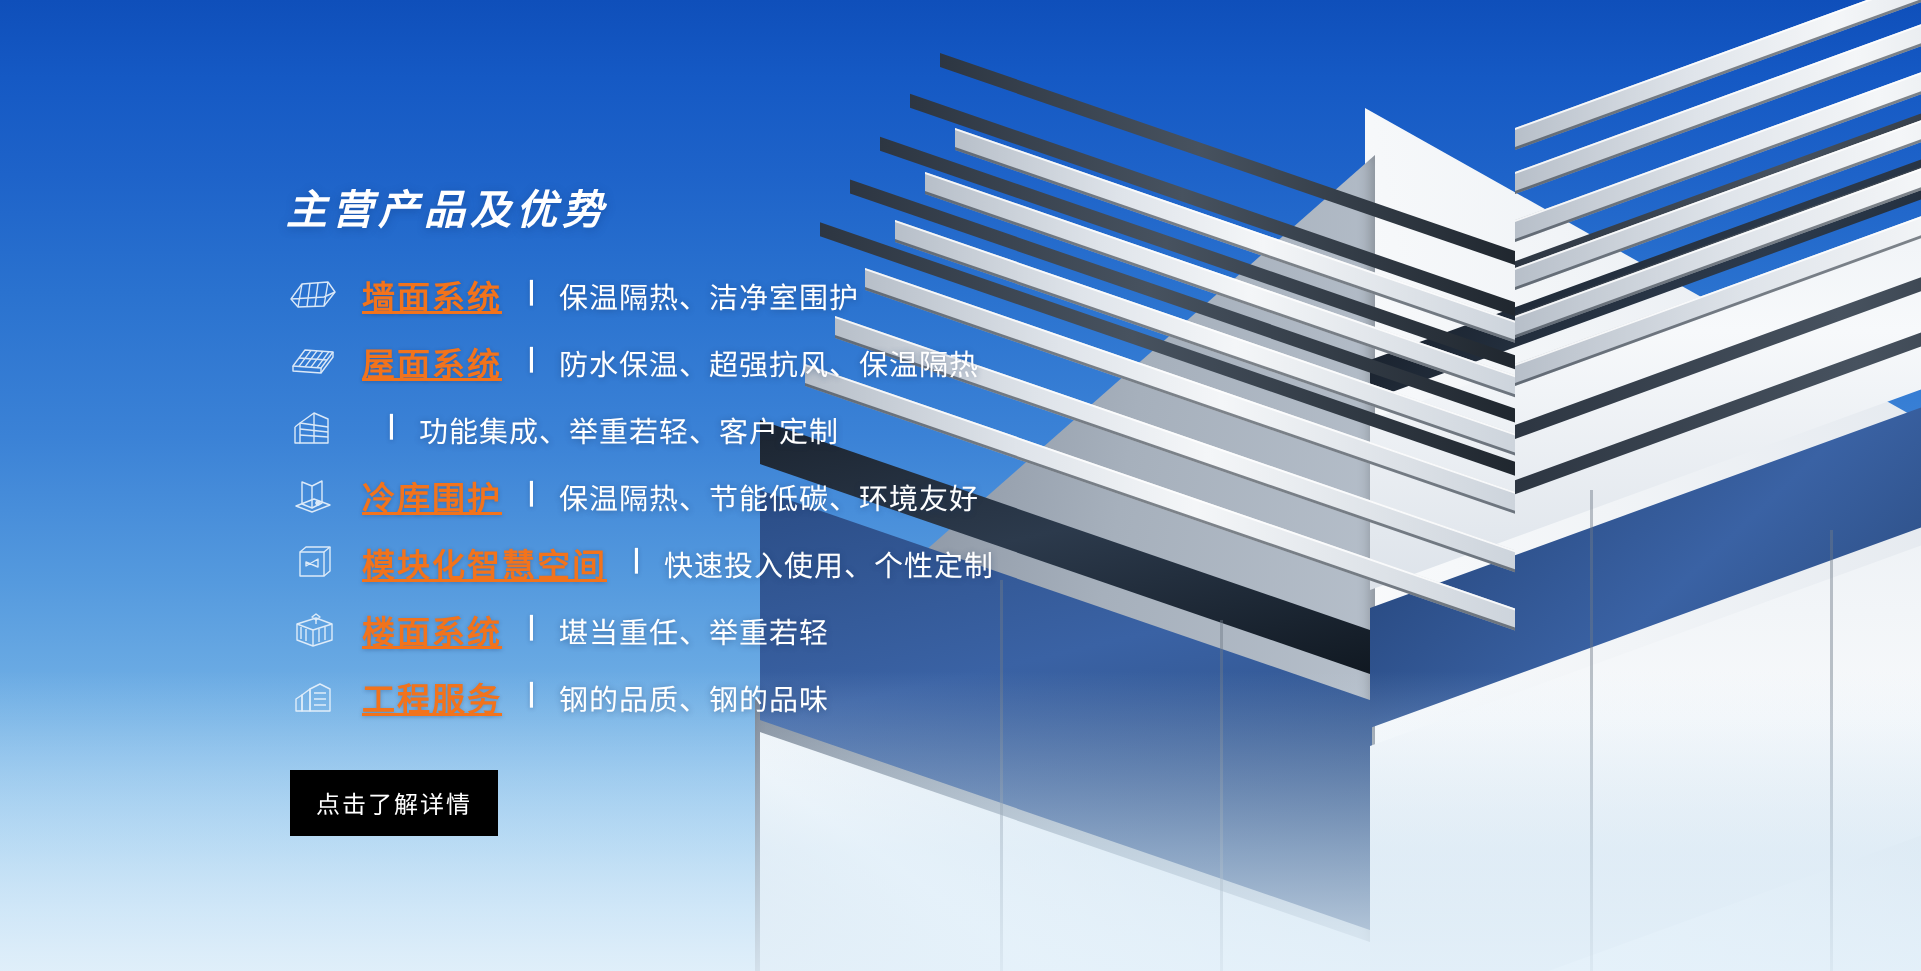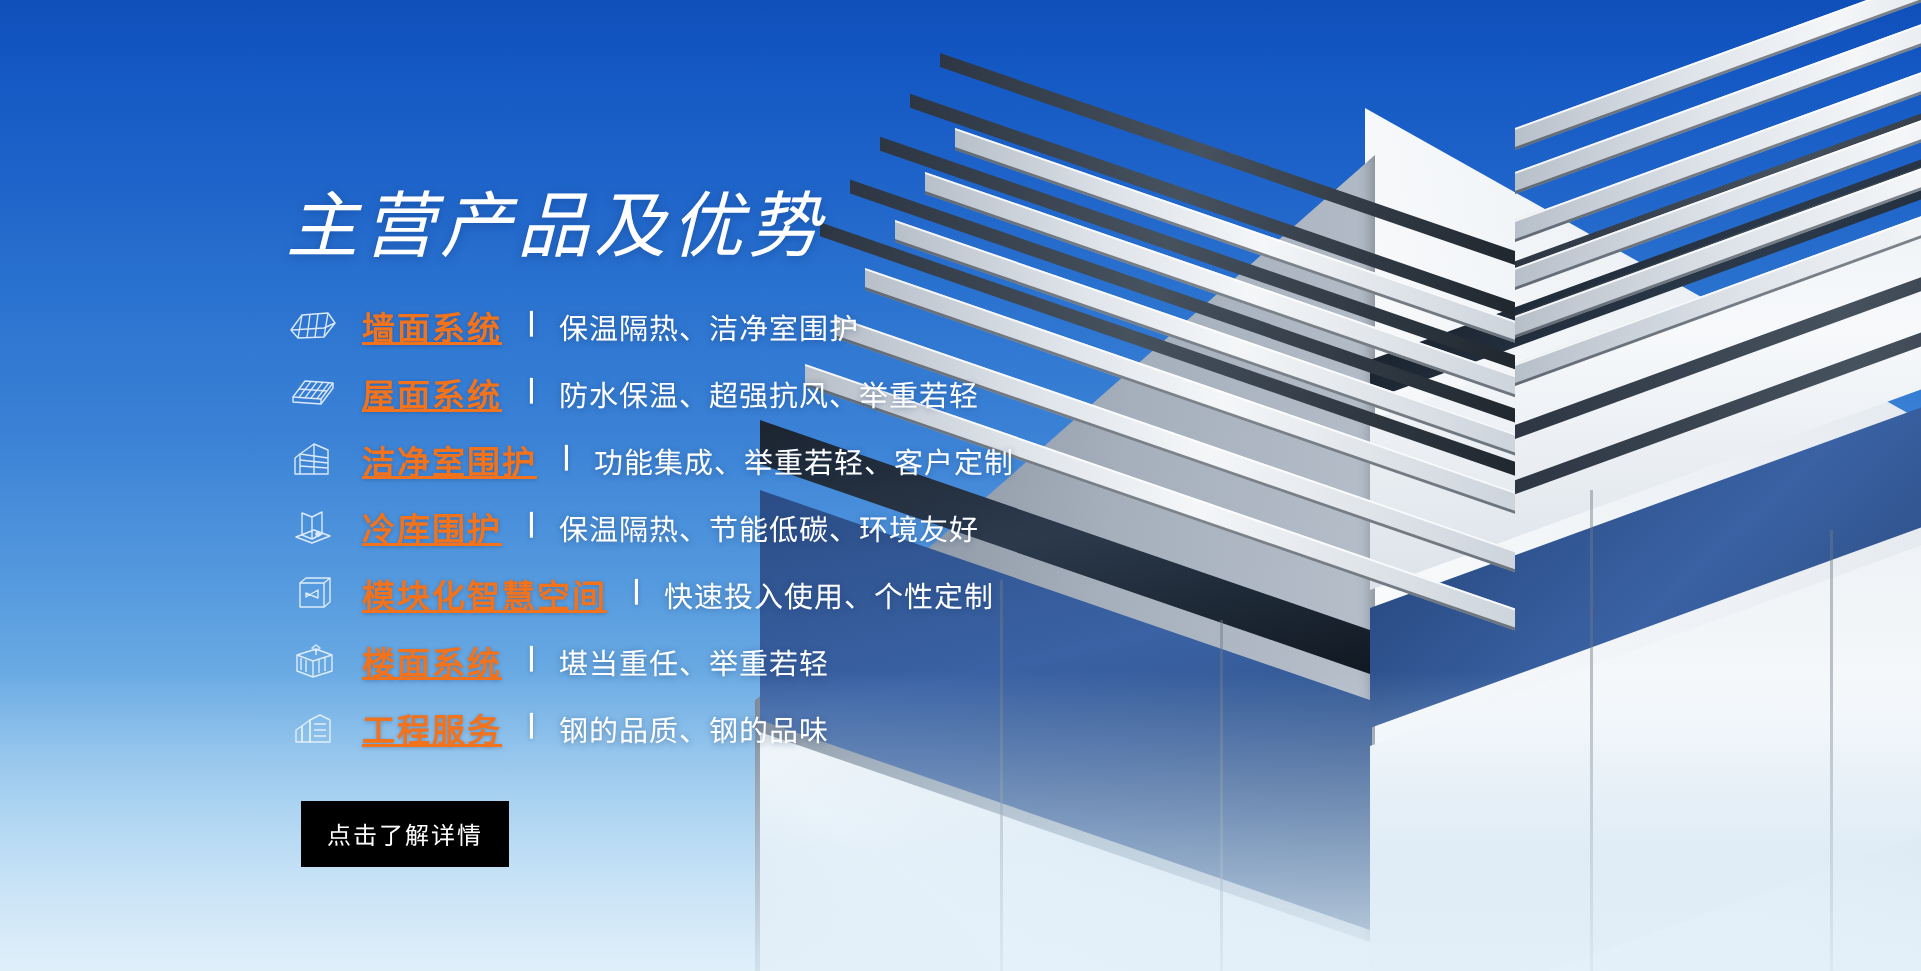--- a/index.html
+++ b/index.html
@@ -69,21 +69,21 @@
   }
   .seam{ position:absolute; background:rgba(110,122,136,.45); }
 
   
   .content{
     position:absolute; left:0; top:0; width:1000px; height:100%;
     padding:190px 0 0 286px;
   }
 
   .title{
-    font-size:72px; line-height:1; font-weight:normal; font-style:italic;
+    font-size:41px; line-height:1; font-weight:bold; font-style:italic;
     color:#ffffff; letter-spacing:5px;
     text-shadow:0 2px 10px rgba(10,45,110,.35);
     margin-bottom:30px;
   }
 
   .list{ list-style:none; }
 
   .row{
     display:flex; align-items:center; height:67px; gap:0;
   }
@@ -102,21 +102,21 @@
     color:#ffffff; font-weight:bold; font-size:27px;
     margin:0 14px 0 16px; line-height:1;
     text-shadow:0 1px 4px rgba(20,50,100,.30);
   }
   .row .desc{
     font-size:29px; color:#ffffff; letter-spacing:1px; white-space:nowrap;
     text-shadow:0 1px 6px rgba(20,50,100,.45);
   }
 
   .cta{
-    margin-top:40px; margin-left:15px;
+    margin-top:40px; margin-left:4px;
     display:inline-block; background:#000000; color:#ffffff;
     font-size:24px; letter-spacing:2px;
     padding:15px 26px 16px 26px; border:none; cursor:pointer;
     font-family:"Liberation Sans","DejaVu Sans",sans-serif;
   }
 </style>
 </head>
 <body>
 
 <div class="banner">
@@ -202,34 +202,33 @@
           <svg width="50" height="40" viewBox="0 0 50 40" fill="none" stroke="#e9f2fb" stroke-width="1.4" stroke-linejoin="round">
             <path d="M17 8 L45 10 L33 26 L5 24 Z"></path>
             <path d="M5 24 L5 29 L33 31 L33 26"></path>
             <path d="M45 10 L45 15 L33 31"></path>
             <path d="M23 8.4 L11 24.4 M29 8.8 L17 24.8 M35 9.2 L23 25.2 M41 9.6 L29 25.6"></path>
             <path d="M11 16 L39 18"></path>
           </svg>
         </span>
         <span class="label">屋面系统</span>
         <span class="sep">丨</span>
-        <span class="desc">防水保温、超强抗风、举重若轻</span>
+        <span class="desc">防水保温、超强抗风、保温隔热</span>
       </li>
 
       <li class="row">
         <span class="ico">
           <svg width="50" height="40" viewBox="0 0 50 40" fill="none" stroke="#e9f2fb" stroke-width="1.4" stroke-linejoin="round">
             <path d="M12 14 L26 4 L40 10 L40 34 L12 34 Z"></path>
             <path d="M12 14 L40 18"></path>
             <path d="M12 20 L40 23 M12 26 L40 28"></path>
             <path d="M26 4 L26 34"></path>
             <path d="M7 18 L12 14 M7 18 L7 34 L12 34"></path>
           </svg>
         </span>
-        <span class="label">洁净室围护</span>
         <span class="sep">丨</span>
         <span class="desc">功能集成、举重若轻、客户定制</span>
       </li>
 
       <li class="row">
         <span class="ico">
           <svg width="50" height="40" viewBox="0 0 50 40" fill="none" stroke="#e9f2fb" stroke-width="1.4" stroke-linejoin="round">
             <path d="M14 6 L24 10 L24 32 L14 28 Z"></path>
             <path d="M24 10 L34 5 L34 27 L24 32"></path>
             <path d="M8 30 L24 36 L42 29 L26 23 Z"></path>

